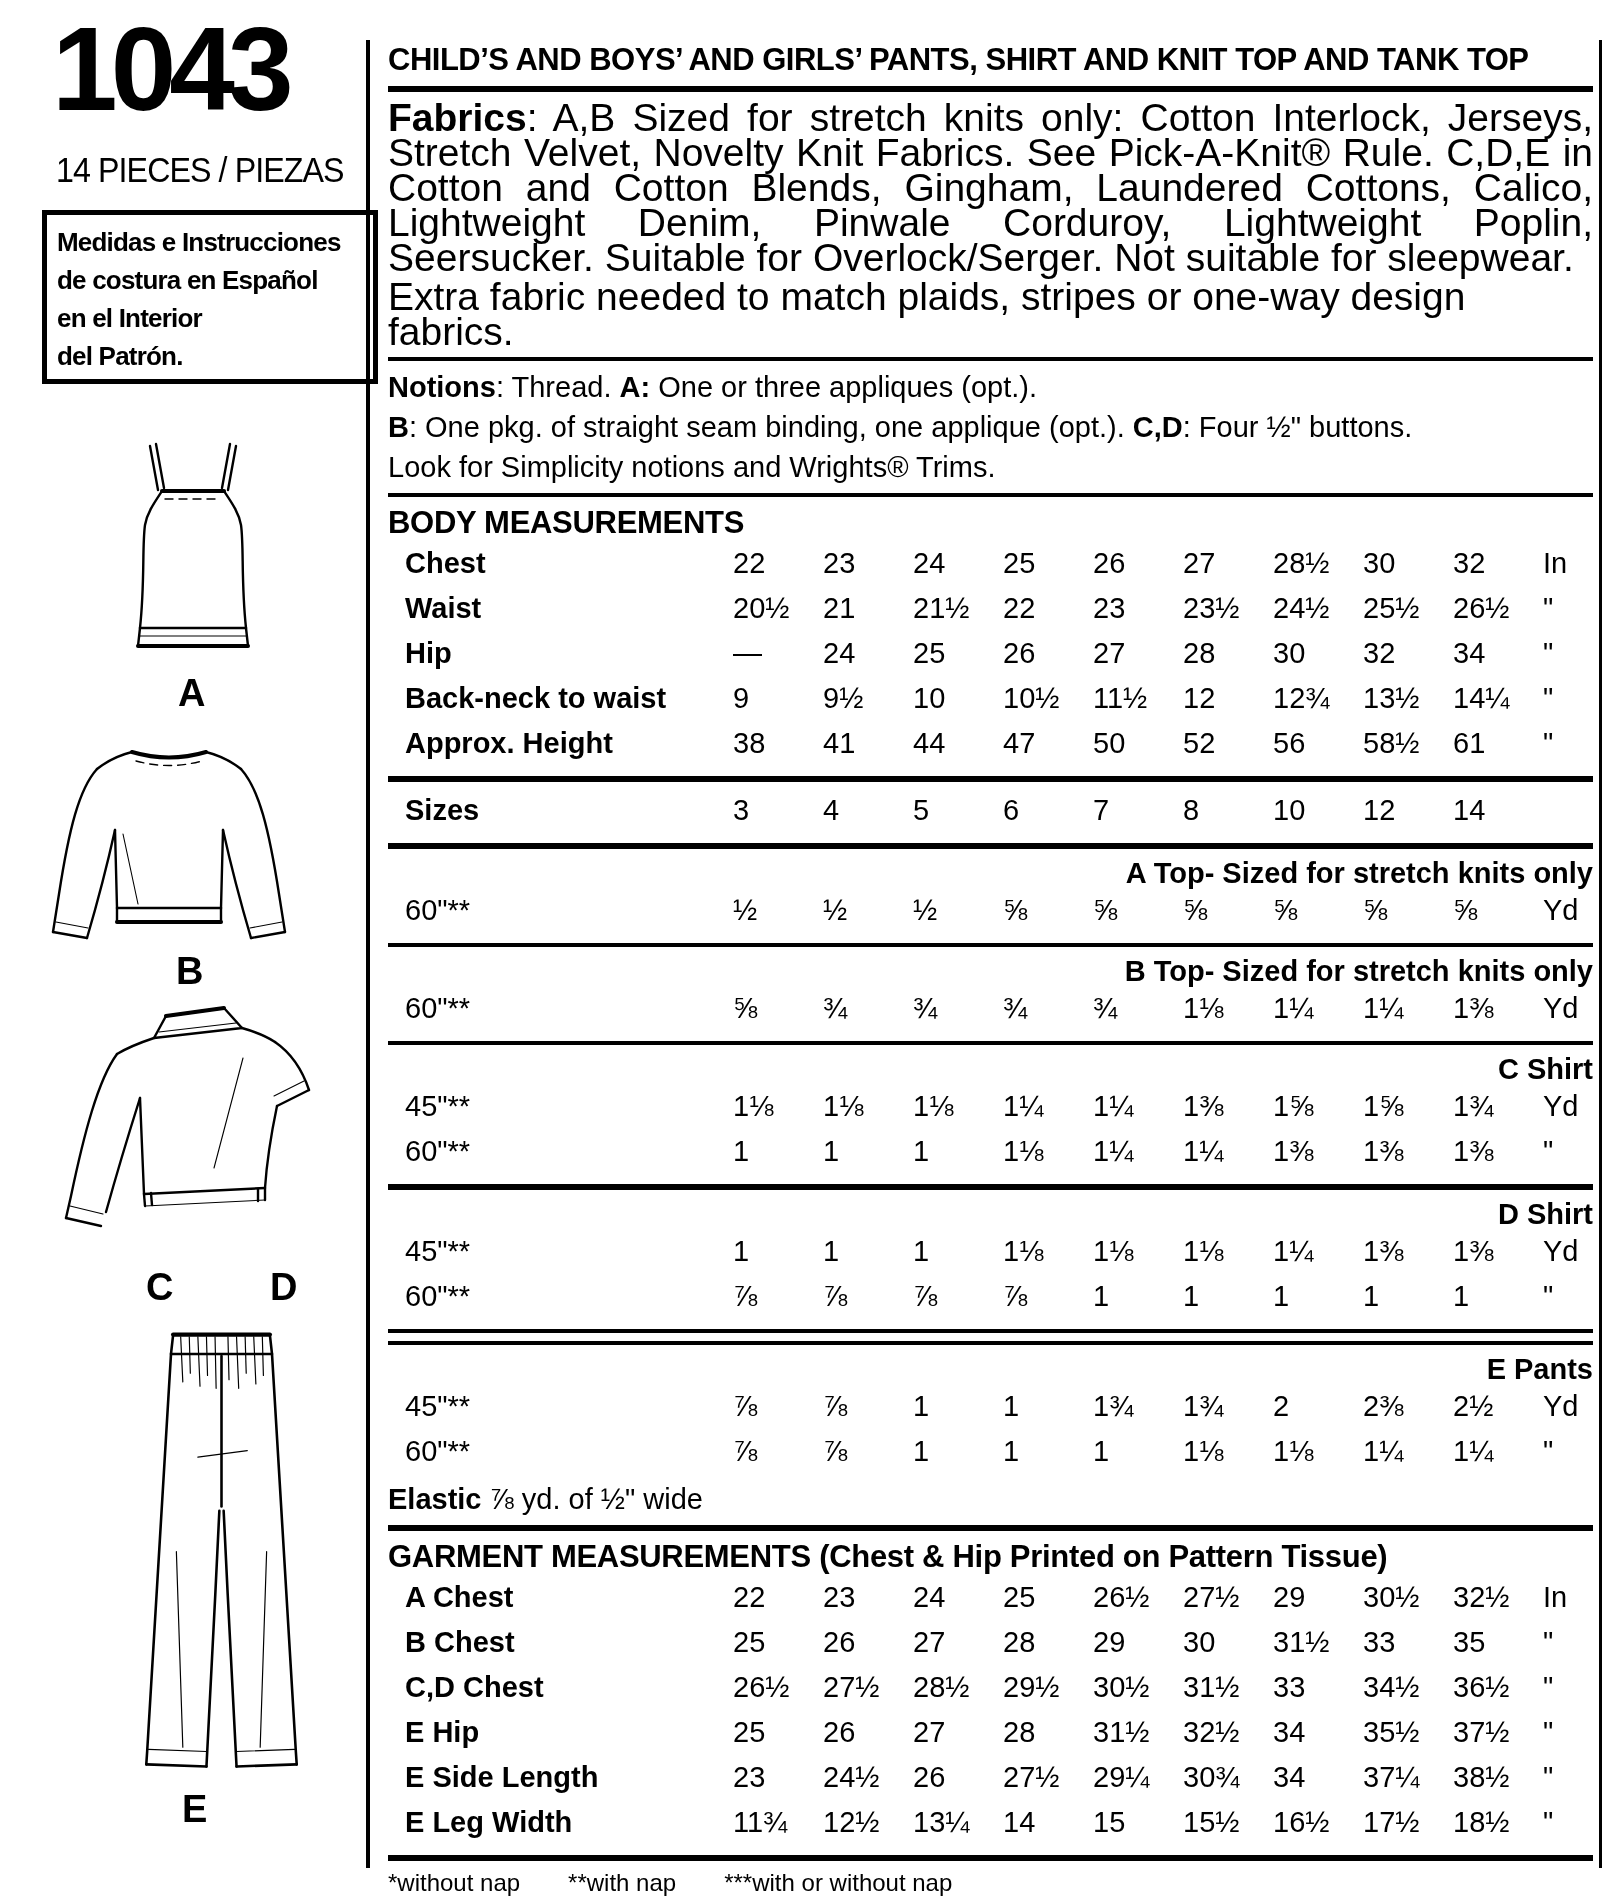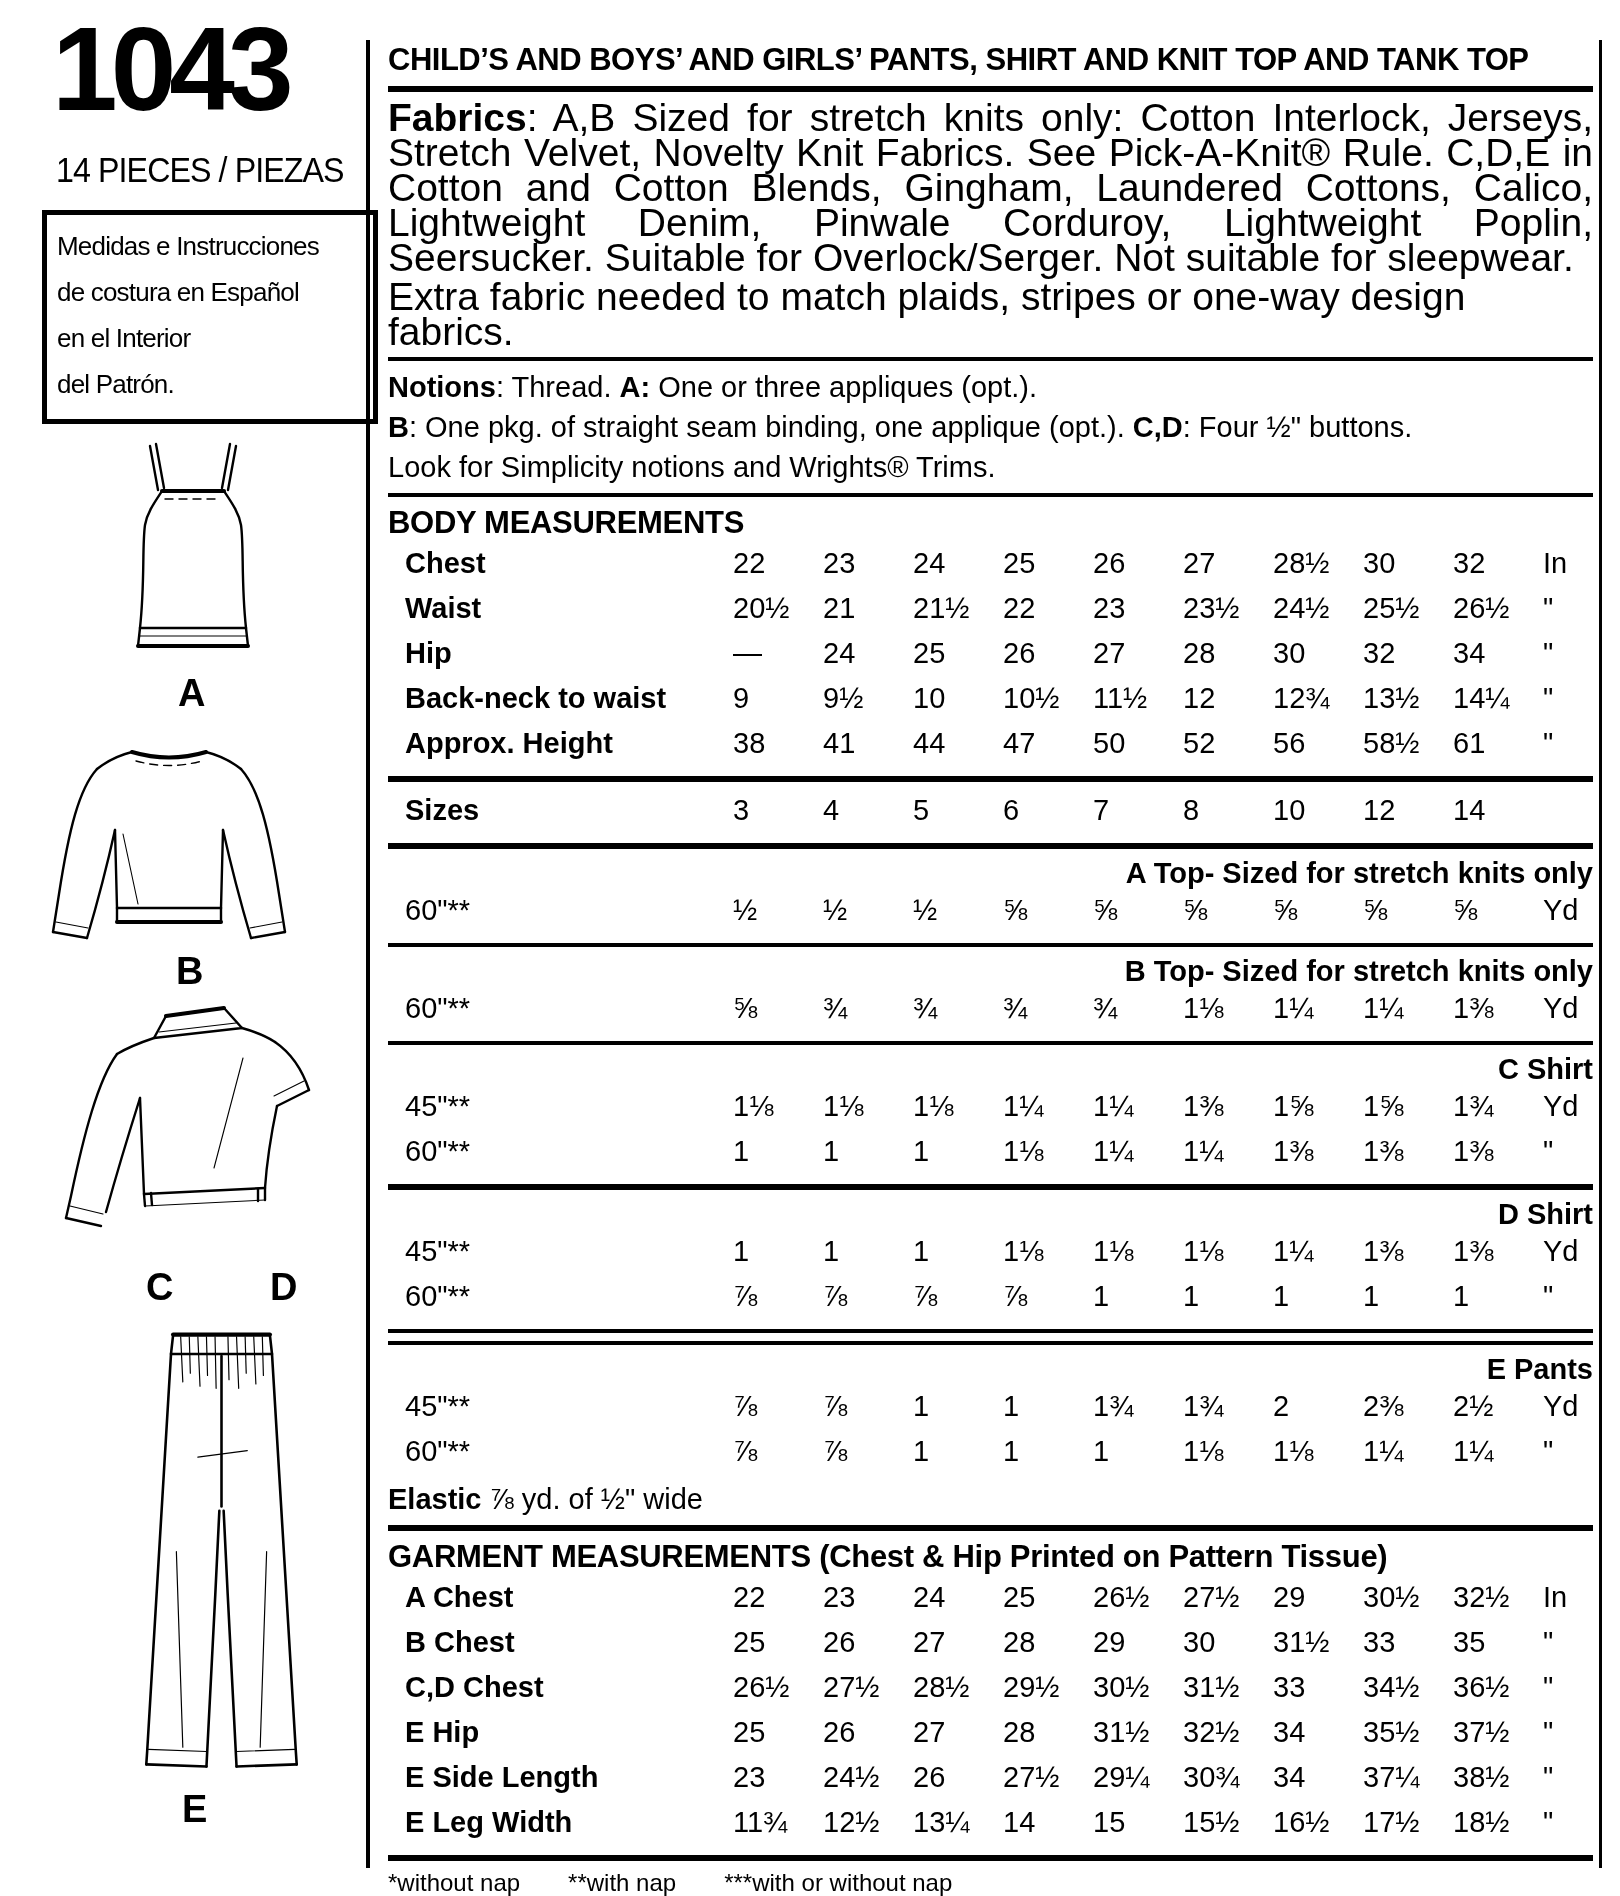--- a/index.html
+++ b/index.html
@@ -7,21 +7,21 @@
        font-family:"Liberation Sans","DejaVu Sans",sans-serif;color:#000;}
   .page{position:absolute;inset:0;}
 
   
   .left-panel{position:absolute;left:10px;top:0;width:370px;height:1896px;margin-left:16px;}
   .pattern-number{position:absolute;left:26px;top:10px;font-size:118px;font-weight:700;
                   letter-spacing:-7px;line-height:1;}
   .pieces{position:absolute;left:30px;top:150px;font-size:35px;letter-spacing:-1px;
           transform:scaleX(0.92);transform-origin:left top;white-space:nowrap;}
   .spanish-box{position:absolute;left:16px;top:210px;width:306px;border:5px solid #000;
-               padding:8px 10px 12px;font-size:26px;font-weight:400;line-height:46px;
+               padding:8px 10px 4px;font-size:26px;font-weight:700;line-height:38px;
                letter-spacing:-0.8px;white-space:pre-line;}
   .glabel{position:absolute;font-size:38px;font-weight:700;}
   .drawing{position:absolute;}
   .drawing path{fill:none;stroke:#000;stroke-width:2.4;stroke-linecap:round;stroke-linejoin:round;}
   .drawing path.thin{stroke-width:1.1;}
   .drawing path.heavy{stroke-width:4;}
   .drawing path.dash{stroke-dasharray:8 6;stroke-width:1.4;}
 
   .vdivider{position:absolute;left:366px;top:40px;width:4px;height:1828px;background:#000;}
   .vborder-right{position:absolute;left:1599px;top:40px;width:3px;height:1828px;background:#000;}

